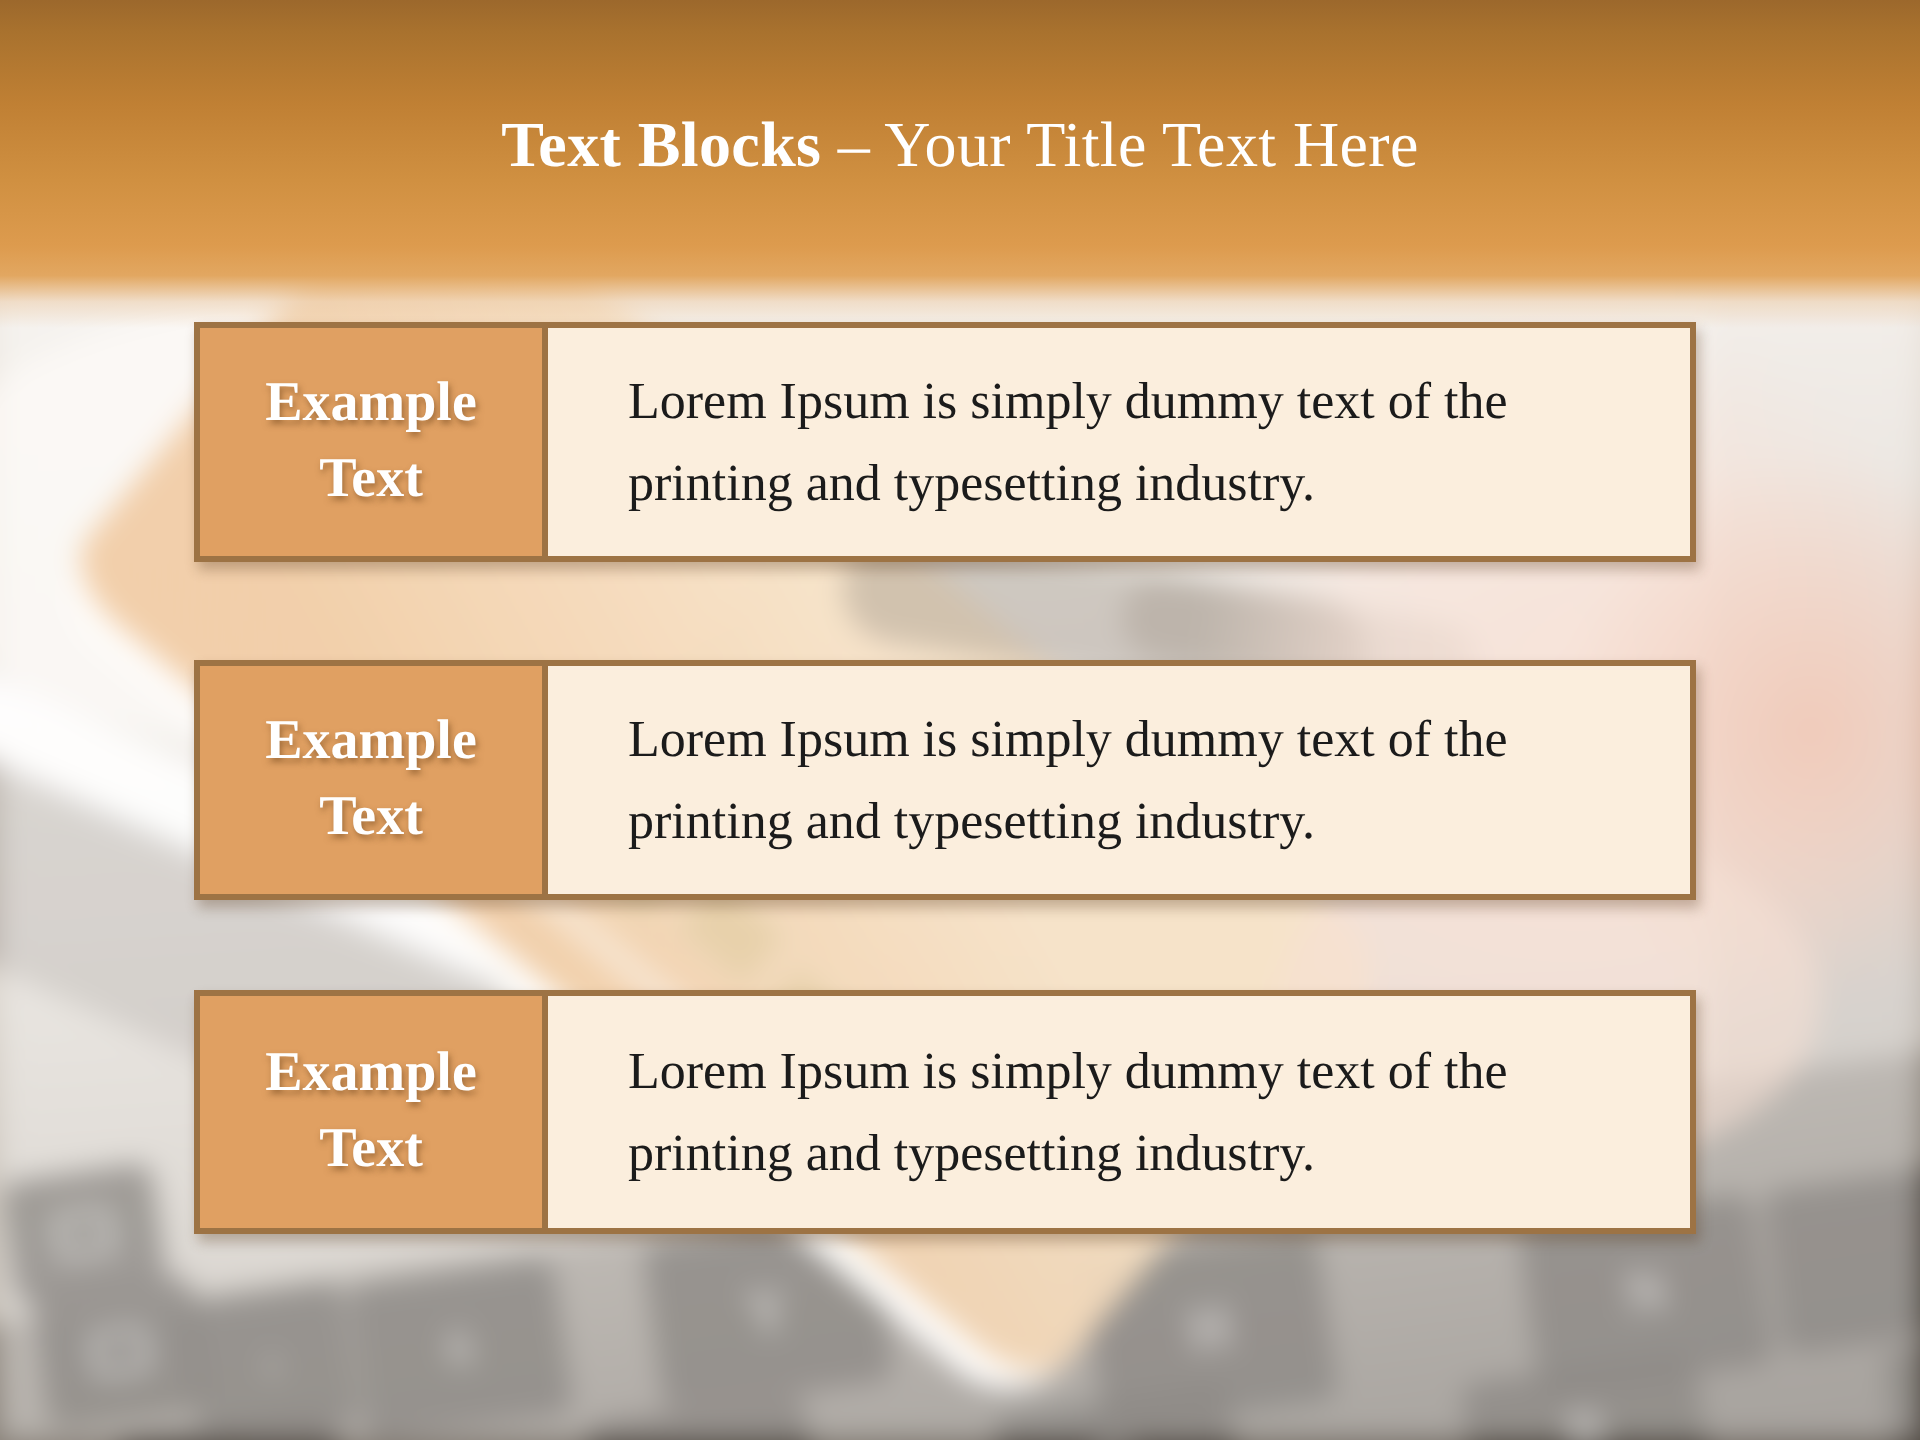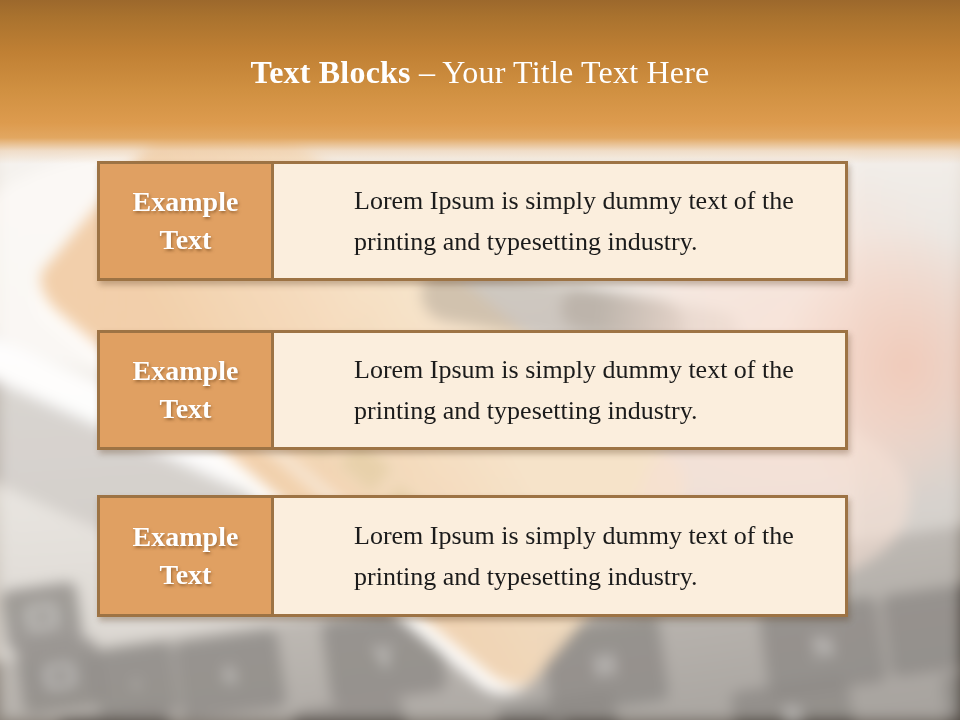--- a/index.html
+++ b/index.html
@@ -49,21 +49,21 @@
   .b3 { top:495px; height:122px; }
   .block-label { flex:0 0 174px; background:var(--label-fill,#e0a062);
     border-right:3px solid var(--block-border,#9d7344);
     display:flex; align-items:center; justify-content:center; text-align:center;
     color:var(--label-text,#fff); font-weight:bold; font-size:28px; line-height:38px;
     text-shadow:1px 2px 3px rgba(105,63,23,.55); padding:12px 16px; }
   .block-body { flex:1; background:var(--body-fill,#fbeedd);
     display:flex; flex-direction:column; justify-content:center;
     padding:0 20px 0 40px; color:var(--body-text,#1b1b1b);
     font-size:26px; line-height:41px; }
-  .block-body span { display:block; white-space:nowrap;margin-left:40px; }
+  .block-body span { display:block; white-space:nowrap; }
 </style>
 </head>
 <body>
 
 <div class="slide">
 
   <div class="photo">
     <div class="ph-blur">
       <div class="ph-base"></div>
 

